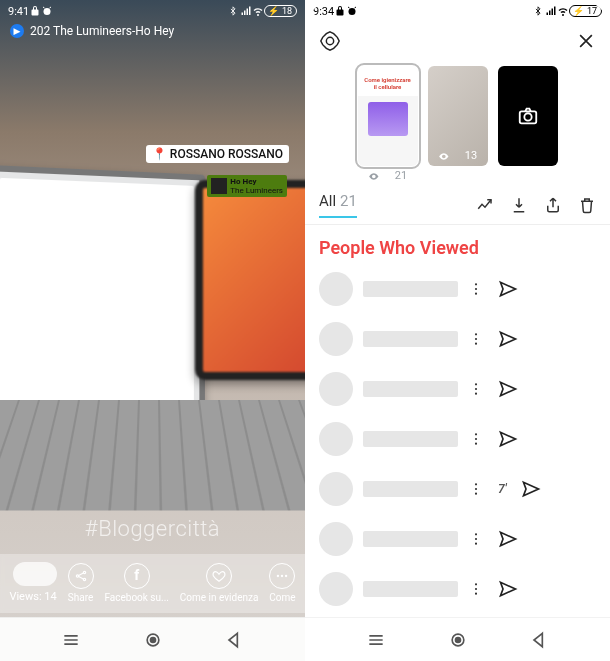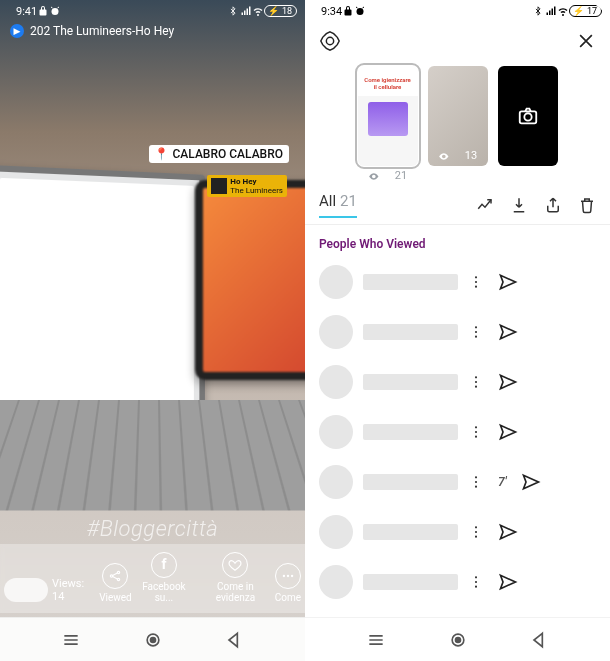--- a/index.html
+++ b/index.html
@@ -6,21 +6,21 @@
   body { width: 610px; height: 661px; display: flex; background: #fff; overflow: hidden; }
 
   
   .panel { height: 661px; position: relative; overflow: hidden; }
   .panel-left { width: 305px; }
   .panel-right { width: 305px; background: #fff; border-radius: 31px; }
 
   
   .status-bar { height: 22px; display: flex; align-items: center; justify-content: space-between; padding: 0 8px; font-size: 11px; color: #fff; position: relative; z-index: 10; }
   .panel-right .status-bar { color: #000; }
-  .status-left, .status-right { display: flex; align-items: center; gap: 0; margin-left: 8px; }
+  .status-left, .status-right { display: flex; align-items: center; gap: 0; }
   .sb-icon { width: 12px; height: 12px; display: inline-flex; align-items: center; }
   .battery-pill { border: 1px solid currentColor; border-radius: 6px; padding: 0 4px; font-size: 9px; display: inline-flex; align-items: center; gap: 2px; }
 
   
   .story-bg { position: absolute; inset: 0; background: linear-gradient(180deg,#3a4a58 0%, #8b7a6a 20%, #b9aba0 48%, #cfc7c0 70%, #d7d2ce 100%); }
   .laptop { position: absolute; top: 170px; left: -10px; width: 220px; height: 260px; background: #e5e6e7; border-radius: 4px; transform: perspective(400px) rotateY(8deg); border: 6px solid #777; box-shadow: 0 4px 10px rgba(0,0,0,.3); }
   .laptop::after { content:""; position:absolute; inset:6px; background:#fff; border-radius:2px; }
   .tablet { position:absolute; top:180px; right:-40px; width:150px; height:200px; background: linear-gradient(135deg,#f58a3c,#d1432e); border-radius:10px; border:8px solid #222; box-shadow:0 4px 10px rgba(0,0,0,.4); filter: blur(1px); }
   .keyboard { position:absolute; top:400px; left:-20px; right:-20px; height:140px; background: repeating-linear-gradient(90deg,#9e9e9e 0 18px,#8d8d8d 18px 20px), #aaa; transform: perspective(500px) rotateX(52deg); transform-origin: top center; }
 
@@ -29,30 +29,30 @@
   .avatar { width: 28px; height: 28px; border-radius: 50%; background: radial-gradient(circle at 40% 35%, #e7dccb 0 40%, #6a594b 42% 100%); }
   .username-line { font-size: 13px; color: #fff; font-weight: 500; display:flex; gap:6px; }
   .timeago { opacity:.85; font-weight:400; }
   .music-row { position: relative; z-index:5; display:flex; align-items:center; gap:6px; padding:2px 10px; font-size:12px; color:#fff; }
   .music-badge { width:14px; height:14px; border-radius:50%; background:#1d7bf0; display:inline-flex; align-items:center; justify-content:center; color:#fff; font-size:9px; }
 
   
   .location-tag { position:absolute; z-index:6; top:145px; right:16px; background:#fff; color:#111; font-size:12px; font-weight:500; padding:2px 6px; border-radius:3px; display:flex; align-items:center; gap:3px; }
   .location-pin { color:#d23; font-size:12px; }
 
-  .music-chip { position:absolute; z-index:6; top:175px; right:18px; background:#eab308; color:#111; font-size:8px; padding:2px 4px; border-radius:2px; display:flex; align-items:center; gap:3px; }
+  .music-chip { position:absolute; z-index:6; top:175px; right:18px; background:#4d7c0f; color:#111; font-size:8px; padding:2px 4px; border-radius:2px; display:flex; align-items:center; gap:3px; }
   .music-chip .art { width:16px; height:16px; background:#222; }
 
-  .hashtag { position:absolute; z-index:6; bottom:120px; left:50%; transform:translateX(-50%); font-size:22px; color:rgba(255,255,255,.7); font-weight:300; letter-spacing:.5px;font-style:italic; }
+  .hashtag { position:absolute; z-index:6; bottom:120px; left:50%; transform:translateX(-50%); font-size:22px; color:rgba(255,255,255,.7); font-weight:300; letter-spacing:.5px; }
 
   
   .story-footer { position:absolute; bottom:48px; left:0; right:0; z-index:7; background:rgba(255,255,255,.32); backdrop-filter: blur(2px); padding:8px 4px 10px; display:flex; justify-content:space-around; align-items:flex-end; color:#fff; }
   .footer-item { display:flex; flex-direction:column; align-items:center; gap:3px; font-size:10px; text-align:center; line-height:1.1; }
   .footer-icon { width:26px; height:26px; border-radius:50%; border:1.5px solid #fff; display:flex; align-items:center; justify-content:center; font-size:14px; }
-  .views-chip { display:flex; flex-direction:row; align-items:center; gap:4px; font-size:11px; }
+  .views-chip { display:flex; flex-direction:column; align-items:flex-end; gap:4px; font-size:11px; }
   .views-eyes { width:44px; height:24px; border-radius:12px; background:rgba(255,255,255,.75); }
 
   
   .nav-bar { position:absolute; bottom:0; left:0; right:0; height:44px; background:#fff; display:flex; align-items:center; justify-content:space-evenly; z-index:20; border-top:1px solid rgba(0,0,0,.05); }
   .panel-left .nav-bar { background:rgba(255,255,255,.9); }
   .nav-btn { width:20px; height:20px; }
 
   
   .insights-header { display:flex; align-items:center; justify-content:space-between; padding:8px 14px; }
   .gear { width:22px; height:22px; }
@@ -67,21 +67,21 @@
   .thumb-count { position:absolute; bottom:-16px; left:50%; transform:translateX(-50%); font-size:11px; color:#9aa0a6; display:flex; align-items:flex-end; gap:16px; }
   .thumb-b { background: linear-gradient(135deg,#d5cfc9,#b9b2aa); }
   .thumb-c { background:#000; display:flex; align-items:center; justify-content:center; color:#fff; }
 
   .tab-row { display:flex; align-items:center; justify-content:space-between; padding:22px 14px 6px; border-bottom:1px solid #eee;text-align:right; }
   .tab-all { font-size:15px; color:#333; border-bottom:2px solid #3ac6e8; padding-bottom:6px; }
   .tab-all .cnt { color:#9aa0a6; margin-left:4px; }
   .tab-actions { display:flex; gap:16px; align-items:center; color:#444; }
   .tact { width:18px; height:18px; display:inline-flex; }
 
-  .viewed-title { font-size:12px; font-weight:600; padding:12px 14px 6px; color:#701a75; }
+  .viewed-title { font-size:18px; font-weight:600; padding:12px 14px 6px; color:#ef4444; }
 
   .viewer-row { display:flex; align-items:center; gap:10px; padding:8px 14px; }
   .v-av { width:34px; height:34px; border-radius:50%; background:#e6e6e6; }
   .v-name { flex:1; height:16px; background:#e6e6e6; border-radius:2px; max-width:95px; }
   .v-actions { display:flex; align-items:center; gap:14px; color:#333; }
   .dots { font-size:16px; letter-spacing:1px; }
   .extra { font-size:12px; font-style:italic; color:#555; font-weight:600; }
 
   svg { display:block; }
 </style>
@@ -130,21 +130,21 @@
     </div>
   </div>
 
   <div class="music-row">
     <span class="music-badge">▶</span>
     <span>202 The Lumineers-Ho Hey</span>
   </div>
 
   <div class="location-tag">
     <span class="location-pin">📍</span>
-    <span>CALABRO CALABRO</span>
+    <span>ROSSANO ROSSANO</span>
   </div>
   <div class="music-chip">
     <div class="art"></div>
     <div>
       <div style="font-weight:700">Ho Hey</div>
       <div>The Lumineers</div>
     </div>
   </div>
 
   <div class="hashtag">#Bloggercittà</div>
@@ -156,21 +156,21 @@
     </div>
     <div class="footer-item">
       <div class="footer-icon">
         <svg viewBox="0 0 24 24" width="14" height="14" fill="none" stroke="#fff" stroke-width="2">
             <circle cx="6" cy="12" r="2"></circle>
             <circle cx="18" cy="6" r="2"></circle>
             <circle cx="18" cy="18" r="2"></circle>
             <path d="M8 11l8-4M8 13l8 4"></path>
           </svg>
       </div>
-      <span>Viewed</span>
+      <span>Share</span>
     </div>
     <div class="footer-item">
       <div class="footer-icon" style="font-weight:700">f</div>
       <span>Facebook su...</span>
     </div>
     <div class="footer-item">
       <div class="footer-icon">
         <svg viewBox="0 0 24 24" width="14" height="14" fill="none" stroke="#fff" stroke-width="2">
             <path d="M12 21s-7-4.5-9.5-9C.5 7 4 3 8 5c2 1 4 4 4 4s2-3 4-4c4-2 7.5 2 5.5 7C19 16.5 12 21 12 21z"></path>
           </svg>

